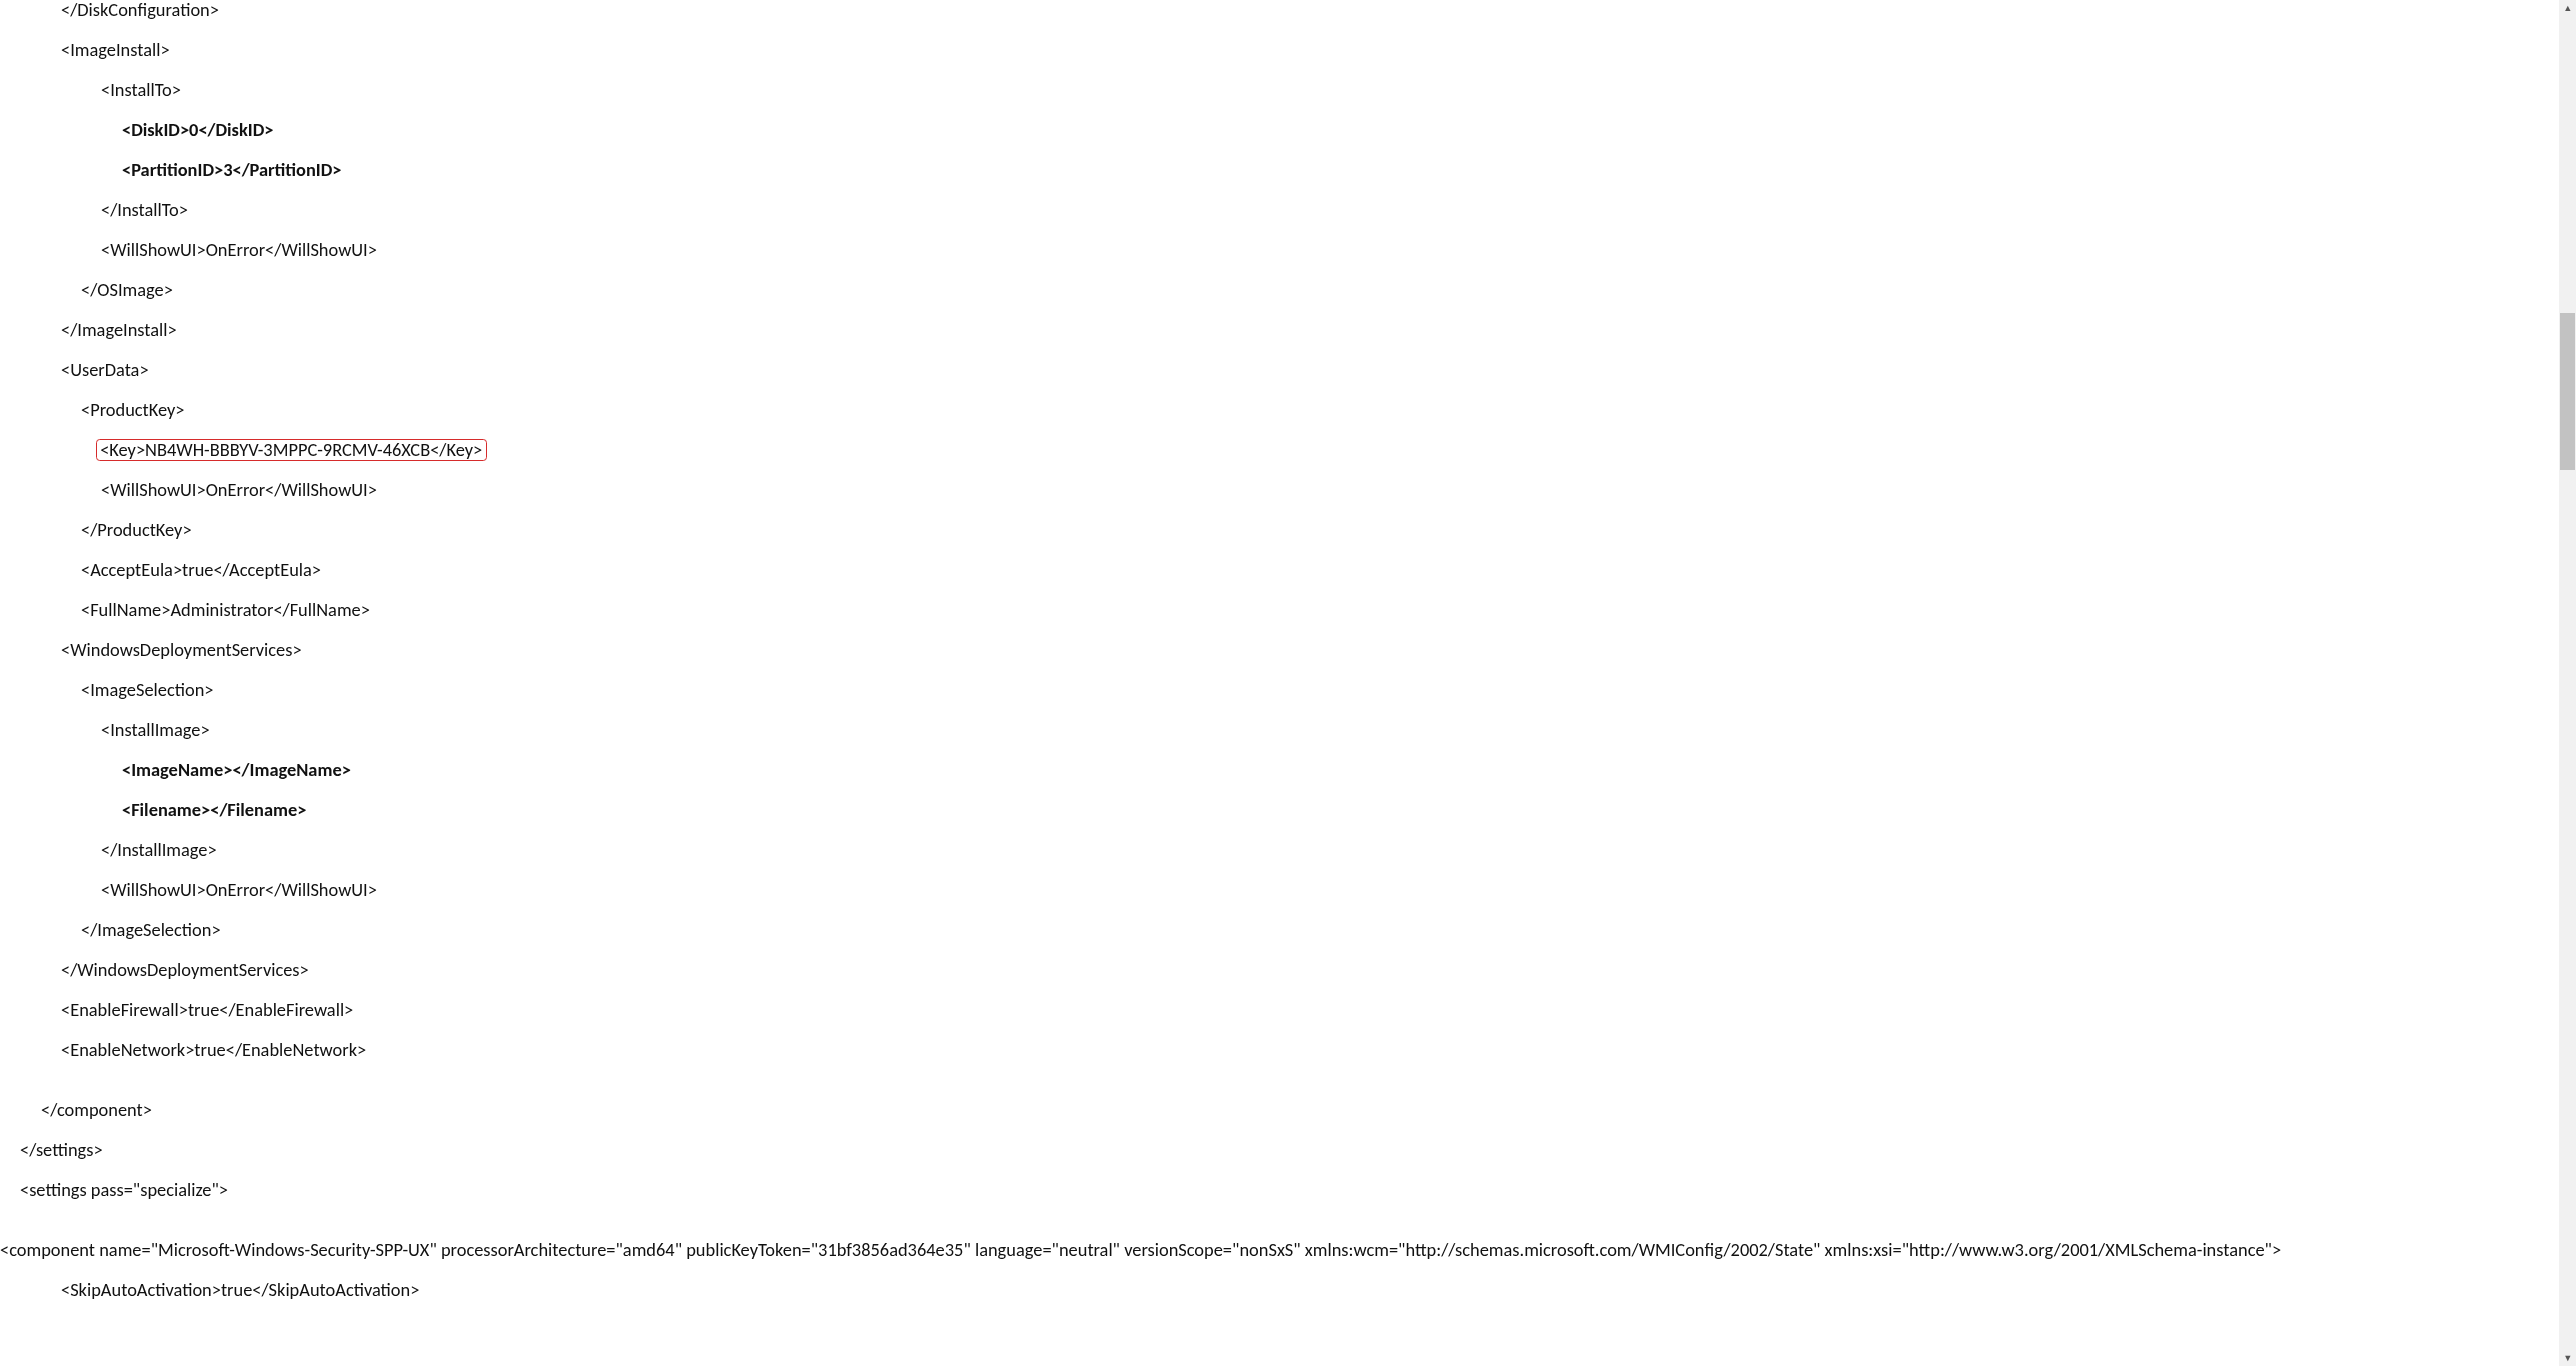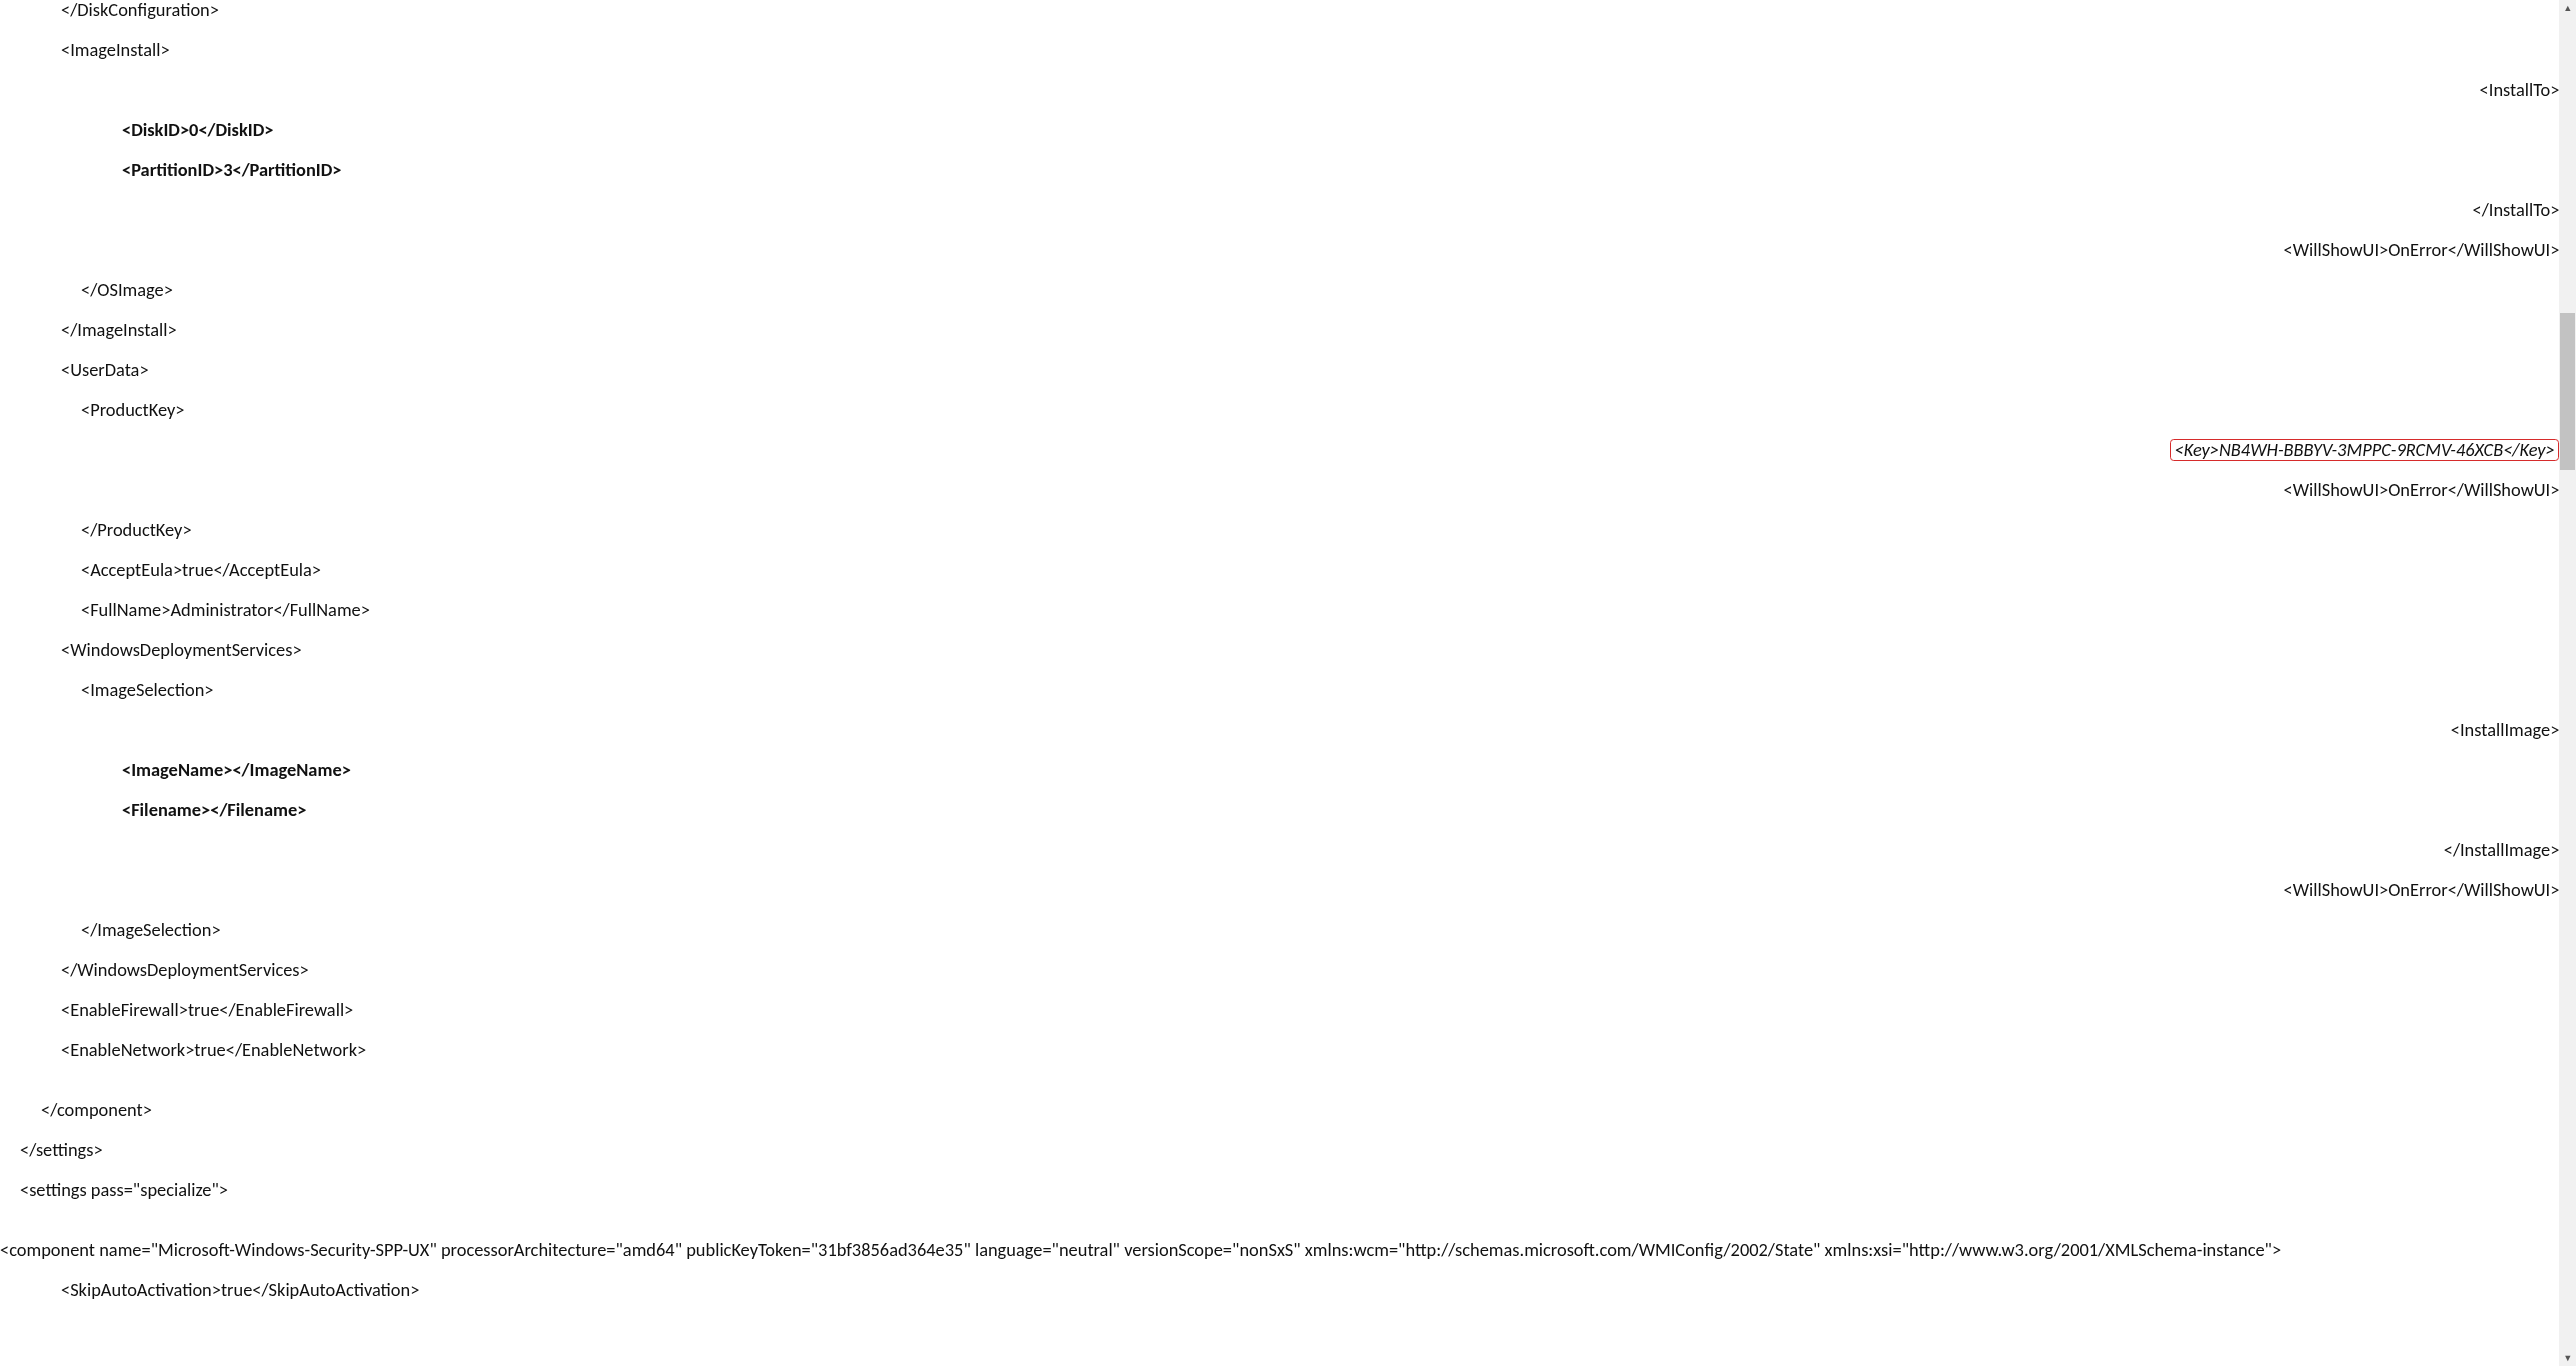--- a/index.html
+++ b/index.html
@@ -5,23 +5,23 @@
     * { margin: 0; padding: 0; box-sizing: border-box; }
     html, body { width: 100%; height: 100%; overflow: hidden; }
     body { font-family: "Segoe UI", "Calibri", sans-serif; font-size: 18.4px; line-height: 20px; background: #fff; color: #111; position: relative; }
     .content-wrapper { position: absolute; left: 0; top: 0; right: 16.6px; bottom: 0; overflow: hidden; }
     pre.code { white-space: pre; font-family: "Segoe UI", "Calibri", sans-serif; font-weight: 400; letter-spacing: 0; }
     .line { display: block; }
     .i1  { padding-left: 20px;  }
     .i2  { padding-left: 41px; margin-top: 20px;  }
     .i3  { padding-left: 61px;  }
     .i4  { padding-left: 81px;  }
-    .i5  { padding-left: 101px; text-align: right; }
+    .i5  { padding-left: 101px; }
     .i6  { padding-left: 122px; font-weight: bold; }
-    .hl { display: inline-block; border: 1.8px solid #d62b2b; border-radius: 3.7px; padding: 0 3.7px; margin-left: -5.5px; margin-top: -0.9px; margin-bottom: -0.9px; font-style: italic; }
+    .hl { display: inline-block; border: 1.8px solid #d62b2b; border-radius: 3.7px; padding: 0 3.7px; margin-left: -5.5px; margin-top: -0.9px; margin-bottom: -0.9px; }
     .scrollbar {
       position: absolute; right: 0; top: 0; bottom: 0; width: 16.6px;
       background: #f1f1f1;
     }
     .scrollbar .arrow { width: 16.6px; height: 16.6px; display: flex; align-items: center; justify-content: center; color: #555; font-size: 9.2px; cursor: pointer; user-select: none; }
     .scrollbar .arrow.up   { position: absolute; top: 0; }
     .scrollbar .arrow.down { position: absolute; bottom: 0; }
     .scrollbar .thumb { position: absolute; left: 0.9px; width: 14.8px; background: #c2c2c2; top: 313px; height: 157px; }
   </style>
 </head>

